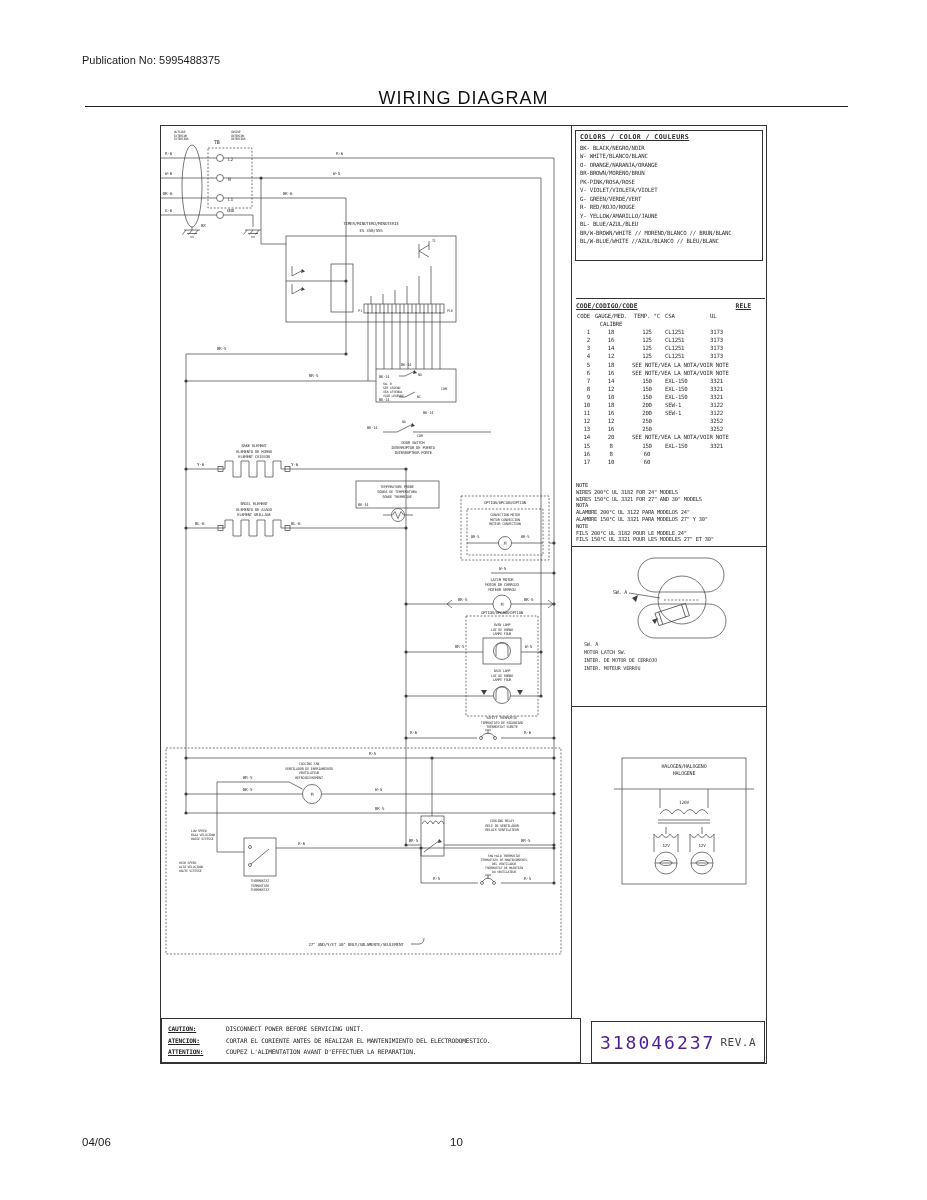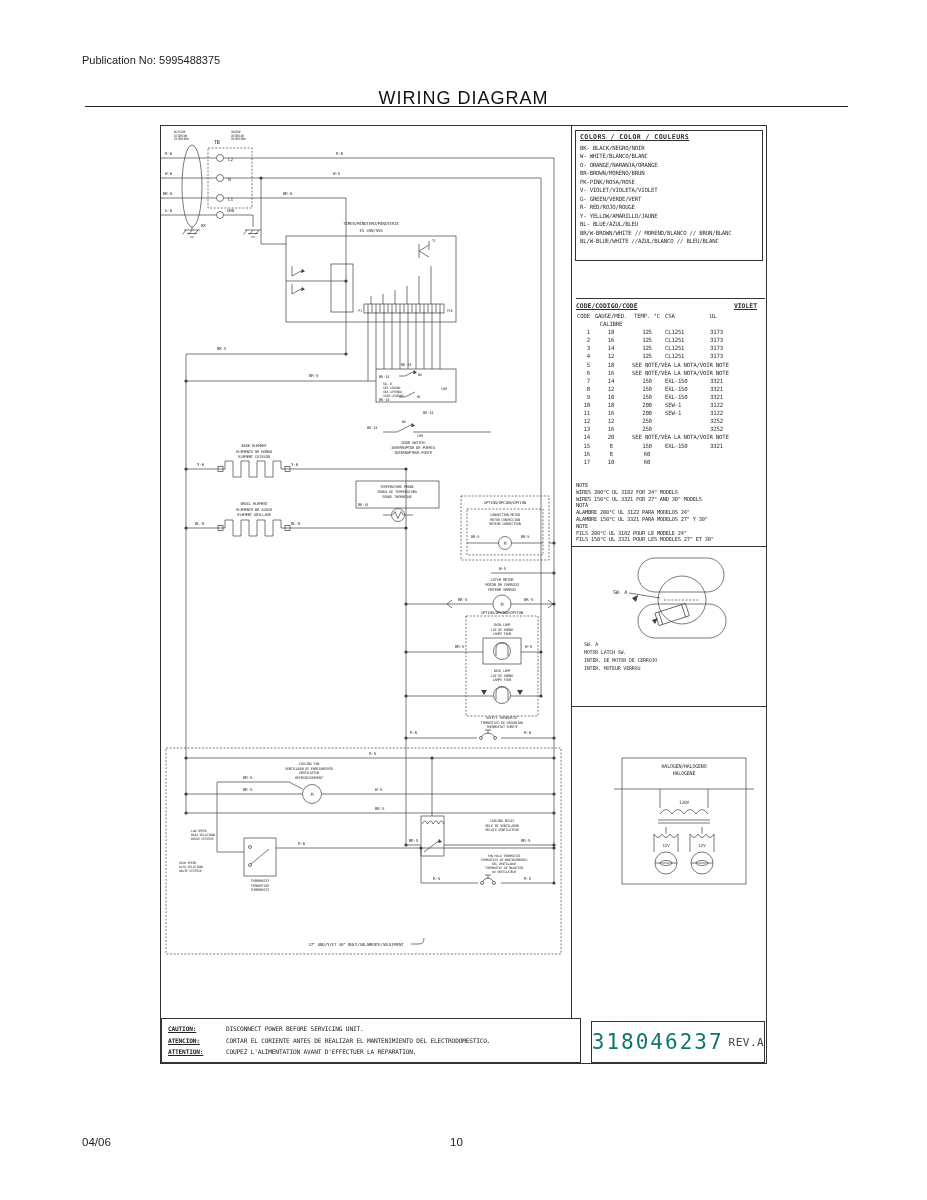--- a/index.html
+++ b/index.html
@@ -14,21 +14,21 @@
 
   .frame{position:absolute;left:160px;top:125px;width:605px;height:937px;border:1.2px solid #333;}
   .schematic-svg{position:absolute;left:0;top:0;}
   .right-col{position:absolute;left:410px;top:0;width:194px;height:893px;border-left:1.2px solid #333;
              font-family:"DejaVu Sans Mono",monospace;color:#2e2e2e;}
   .colors-box{position:absolute;left:3px;top:4px;right:3px;height:131px;border:1px solid #333;padding:2px 4px;box-sizing:border-box;}
   .colors-title{font-size:6.6px;font-weight:bold;text-decoration:underline;letter-spacing:.4px;margin-bottom:2.5px;white-space:nowrap;}
   .c-line{font-size:5.7px;line-height:8.5px;white-space:nowrap;letter-spacing:-.2px;}
 
   .code-block{position:absolute;left:4px;top:172px;right:1px;border-top:1px solid #333;padding-top:3px;}
-  .code-titles{display:flex;justify-content:space-between;font-size:6.4px;margin-bottom:2px;padding-right:8px;}
+  .code-titles{display:flex;justify-content:space-between;font-size:6.4px;margin-bottom:2px;padding-right:14px;}
   .code-titles span{text-decoration:underline;font-weight:bold;white-space:nowrap;}
   .t-row{display:grid;grid-template-columns:14px 36px 30px 42px 26px;column-gap:3px;font-size:5.7px;line-height:8.1px;letter-spacing:-.2px;}
   .t-row span{white-space:nowrap;}
   .t-row .c0{text-align:right;}
   .t-row .c1{text-align:center;}
   .t-row .c2{text-align:center;}
   .t-hdr{font-size:5.7px;}
 
   .notes-block{position:absolute;left:4px;top:356px;right:1px;}
   .n-line{font-size:5.4px;line-height:6.8px;white-space:nowrap;letter-spacing:-.25px;}
@@ -37,21 +37,21 @@
   .latch-wrap{position:absolute;left:0;top:422px;width:194px;height:156px;}
   .halogen-wrap{position:absolute;left:42px;top:628px;width:140px;height:140px;}
 
   .caution-box{position:absolute;left:0px;top:892px;width:420px;height:45px;border:1.2px solid #333;box-sizing:border-box;
                padding:4px 6px;font-family:"DejaVu Sans Mono",monospace;}
   .caut-row{display:grid;grid-template-columns:58px auto;font-size:6.2px;line-height:11.5px;letter-spacing:-.2px;}
   .caut-label{text-decoration:underline;font-weight:bold;}
   .caut-row span{white-space:nowrap;}
   .part-box{position:absolute;left:430px;top:895px;width:174px;height:42px;border:1.2px solid #333;box-sizing:border-box;
             display:flex;align-items:center;justify-content:center;gap:5px;}
-  .part-num{font-family:"DejaVu Sans Mono",monospace;font-size:21px;font-weight:400;color:#0f766e;letter-spacing:2px;}
+  .part-num{font-family:"DejaVu Sans Mono",monospace;font-size:18px;font-weight:400;color:#4c1d95;letter-spacing:2px;}
   .part-rev{font-family:"DejaVu Sans Mono",monospace;font-size:11px;color:#444;letter-spacing:.5px;}
 
   svg .wire{stroke:#3f3f3f;stroke-width:.7;fill:none;}
   svg .wire-d{stroke:#3f3f3f;stroke-width:.7;fill:none;stroke-dasharray:2,1.6;}
   svg .dot{fill:#3f3f3f;stroke:none;}
   svg .tri{fill:#3f3f3f;stroke:none;}
   svg text{font-family:"DejaVu Sans Mono",monospace;fill:#333;letter-spacing:-.2px;}
   svg .t30{font-size:3px;} svg .t32{font-size:3.2px;} svg .t34{font-size:3.4px;}
   svg .t36{font-size:3.6px;} svg .t38{font-size:3.8px;} svg .t42{font-size:4.2px;}
   svg .t45{font-size:4.5px;} svg .t5{font-size:5px;}
@@ -384,21 +384,21 @@
             <div class="c-line">Y- YELLOW/AMARILLO/JAUNE</div>
             <div class="c-line">BL- BLUE/AZUL/BLEU</div>
             <div class="c-line">BR/W-BROWN/WHITE // MORENO/BLANCO // BRUN/BLANC</div>
             <div class="c-line">BL/W-BLUE/WHITE //AZUL/BLANCO // BLEU/BLANC</div>
           </div>
       </div>
 
       <div class="code-block">
         <div class="code-titles">
           <span>CODE/CODIGO/CODE</span>
-          <span>VIOLET</span>
+          <span>RELE</span>
         </div>
         <div class="t-row t-hdr">
           <span class="c0">CODE</span>
           <span class="c1">GAUGE/MED.</span>
           <span class="c2">TEMP. °C</span>
           <span>CSA</span>
           <span>UL</span>
         </div>
         <div class="t-row t-hdr">
           <span></span>

